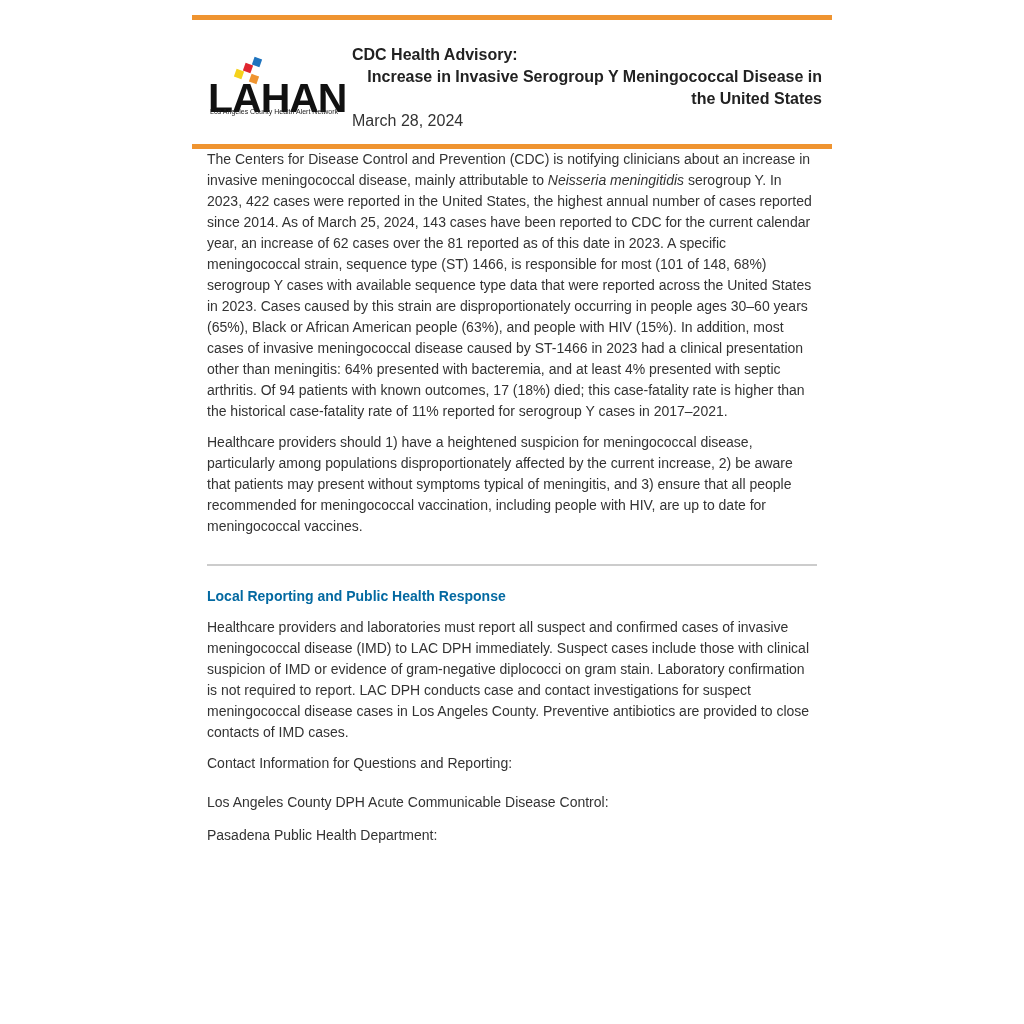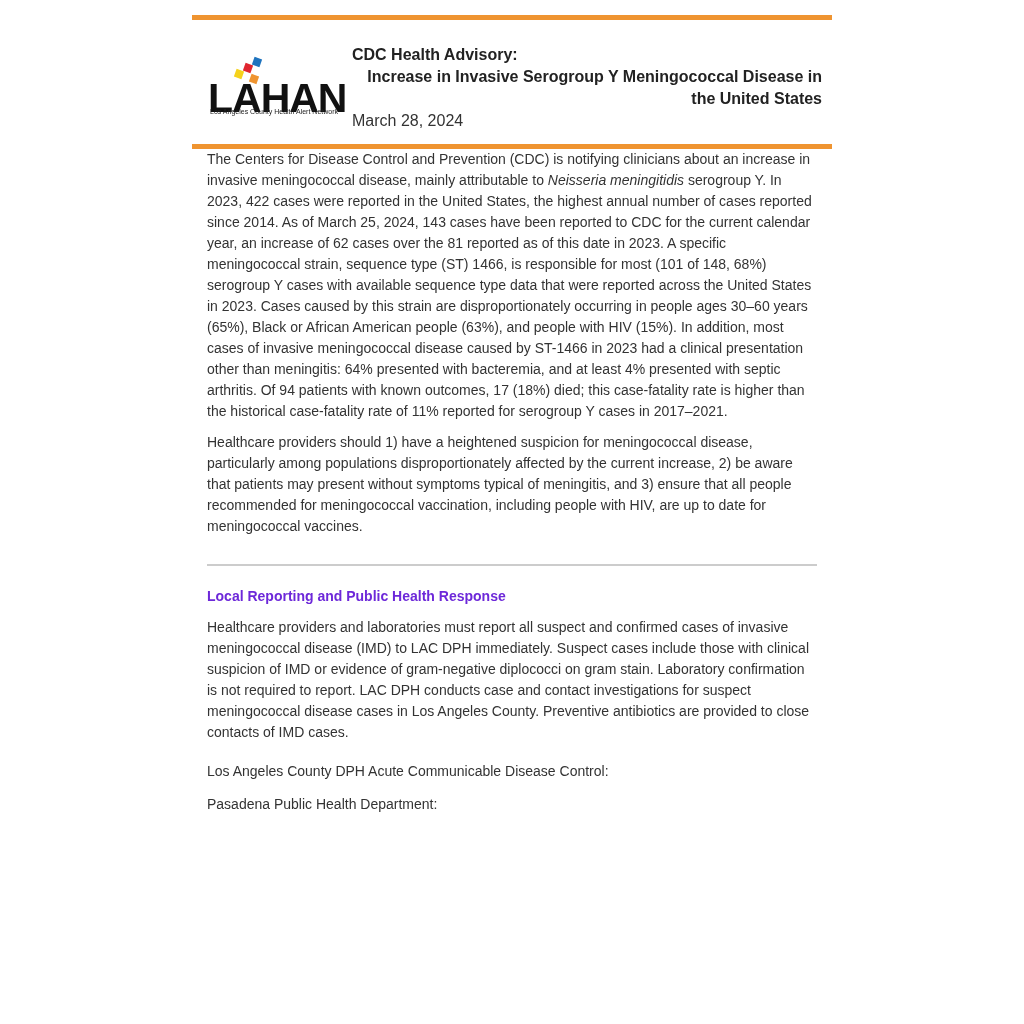--- a/index.html
+++ b/index.html
@@ -12,21 +12,21 @@
   .logo .word { position: absolute; left: 16px; top: 58px; font-family: "Liberation Sans", sans-serif; font-weight: bold; font-size: 41px; color: #111; letter-spacing: -1px; line-height: 1; }
   .logo .tag { position: absolute; left: 18px; top: 88px; font-size: 7px; color: #222; white-space: nowrap; }
   .htext { padding-top: 24px; }
   .htext .t1, .htext .t2 { font-weight: bold; font-size: 16px; line-height: 22px; color: #222; }
   .htext .t2 { width: 470px; text-align: right; }
   .htext .date { font-size: 16px; line-height: 22px; color: #333; }
   .content { padding: 0 15px 0 15px; font-size: 14px; line-height: 21px; }
   .content p { margin: 0 0 10px 0; }
   .bold { font-weight: normal; }
   hr.div { border: none; height: 2px; background: #cccccc; margin: 27px 0 20px 0; }
-  h3.sec { margin: 0 0 10px 0; font-size: 14px; line-height: 21px; color: #6d28d9; font-weight: bold; }
+  h3.sec { margin: 0 0 10px 0; font-size: 14px; line-height: 21px; color: #0369a1; font-weight: bold; }
   .org { margin: 18px 0 10px 0; }
   ul { margin: 0 0 10px 0; padding-left: 40px; }
   li { margin: 0; }
 </style>
 </head>
 <body>
 
 <div class="wrap">
   <div class="bar"></div>
 
@@ -50,19 +50,20 @@
 
   <div class="content">
     <p><span>The Centers for Disease Control and Prevention (CDC) is notifying clinicians about an increase in invasive meningococcal disease, mainly attributable to </span><em>Neisseria meningitidis</em><span> serogroup Y. In 2023, 422 cases were reported in the United States, the highest annual number of cases reported since 2014. As of March 25, 2024, 143 cases have been reported to CDC for the current calendar year, an increase of 62 cases over the 81 reported as of this date in 2023. A specific meningococcal strain, sequence type (ST) 1466, is responsible for most (101 of 148, 68%) serogroup Y cases with available sequence type data that were reported across the United States in 2023. Cases caused by this strain are disproportionately occurring in people ages 30–60 years (65%), Black or African American people (63%), and people with HIV (15%). In addition, most cases of invasive meningococcal disease caused by ST-1466 in 2023 had a clinical presentation other than meningitis: 64% presented with bacteremia, and at least 4% presented with septic arthritis. Of 94 patients with known outcomes, 17 (18%) died; this case-fatality rate is higher than the historical case-fatality rate of 11% reported for serogroup Y cases in 2017–2021.</span></p>
 
     <p class="bold">Healthcare providers should 1) have a heightened suspicion for meningococcal disease, particularly among populations disproportionately affected by the current increase, 2) be aware that patients may present without symptoms typical of meningitis, and 3) ensure that all people recommended for meningococcal vaccination, including people with HIV, are up to date for meningococcal vaccines.</p>
 
     <hr class="div">
 
     <h3 class="sec">Local Reporting and Public Health Response</h3>
     <p>Healthcare providers and laboratories must report all suspect and confirmed cases of invasive meningococcal disease (IMD) to LAC DPH immediately. Suspect cases include those with clinical suspicion of IMD or evidence of gram-negative diplococci on gram stain. Laboratory confirmation is not required to report. LAC DPH conducts case and contact investigations for suspect meningococcal disease cases in Los Angeles County. Preventive antibiotics are provided to close contacts of IMD cases.</p>
+    <p class="bold">Contact Information for Questions and Reporting:</p>
 
     <div class="org">Los Angeles County DPH Acute Communicable Disease Control:</div>
 
 
     <div class="org" style="margin-top:12px">Pasadena Public Health Department:</div>
   </div>
 </div>
 
 </body></html>

